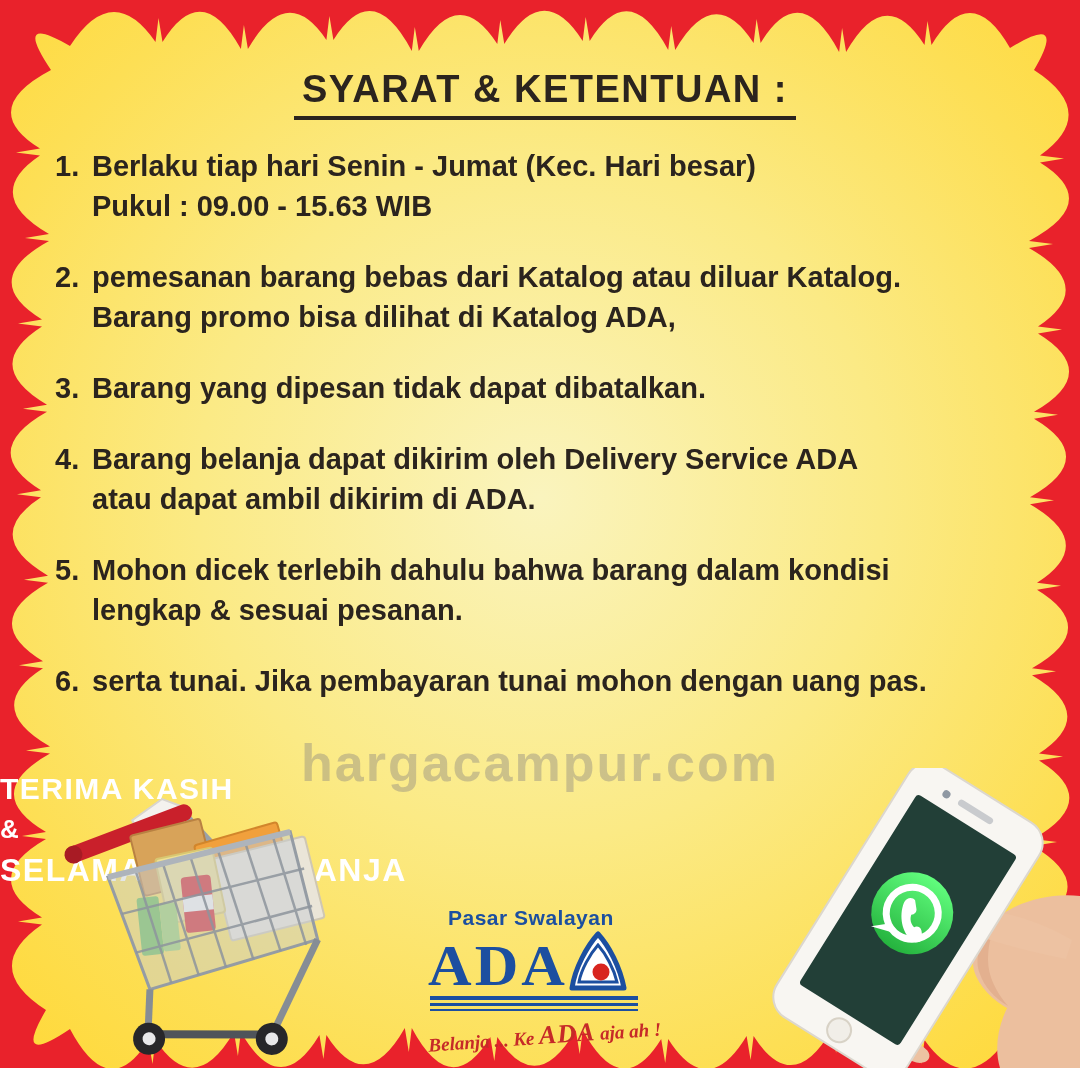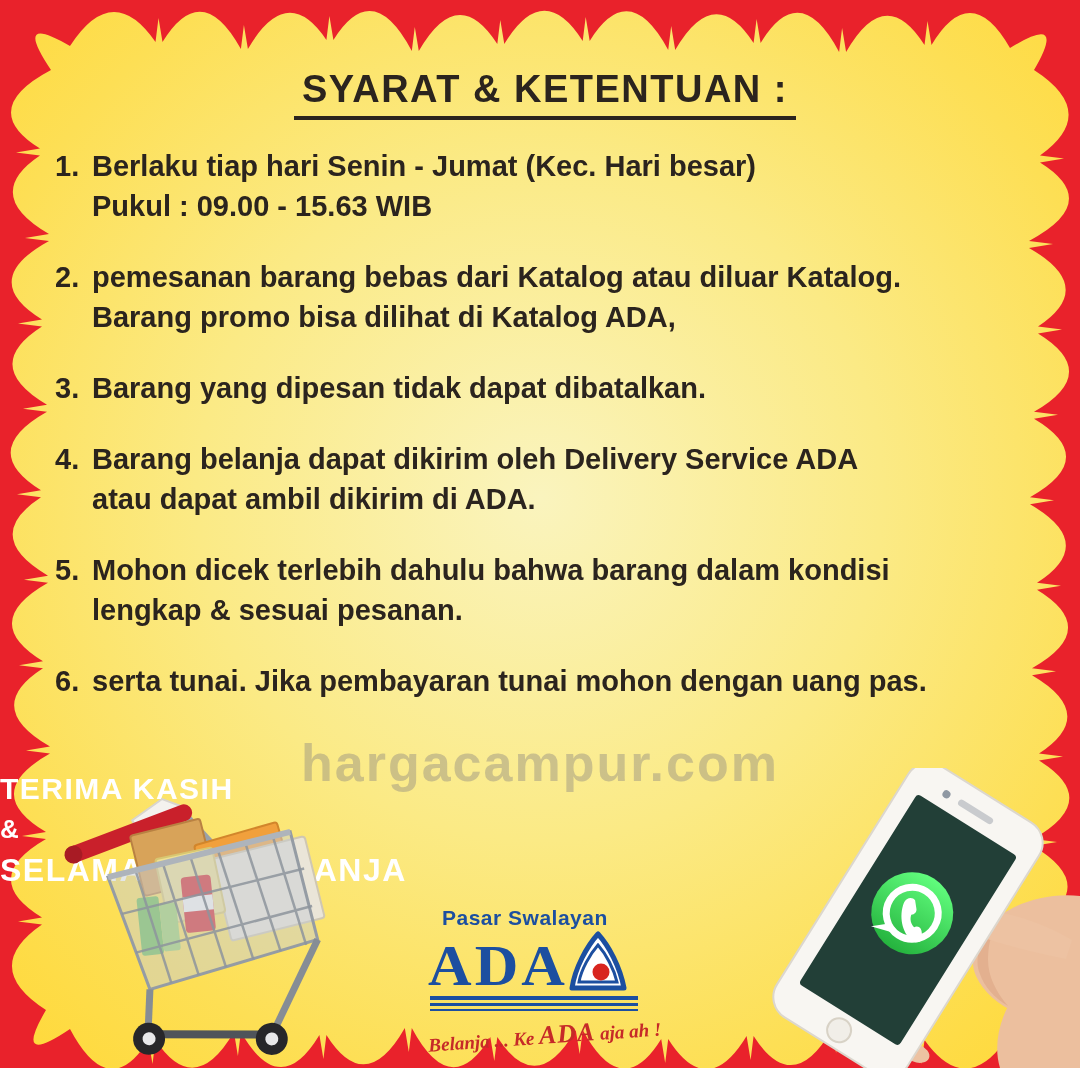--- a/index.html
+++ b/index.html
@@ -14,21 +14,21 @@
   .term .num{position:absolute;left:0;top:0;}
   .watermark{position:absolute;left:0;right:0;top:733px;z-index:3;text-align:center;
     font-size:52px;font-weight:bold;letter-spacing:2px;color:rgba(138,133,128,0.42);}
   .closing{position:absolute;left:0;right:0;top:772px;z-index:4;text-align:left;color:#ffffff;font-weight:bold;}
   .closing .thanks{font-size:30px;letter-spacing:1.5px;}
   .closing .amp{font-size:26px;margin-top:8px;}
   .closing .shop{font-size:32px;margin-top:7px;letter-spacing:1.5px;}
   .cart{position:absolute;left:48px;top:780px;z-index:5;}
   .phone{position:absolute;right:0;bottom:0;z-index:5;}
   .ada{position:absolute;left:428px;top:906px;width:250px;z-index:5;}
-  .ada-sub{color:#1C4FA0;font-size:21px;font-weight:bold;letter-spacing:0.5px;margin-left:14px;}
+  .ada-sub{color:#1C4FA0;font-size:21px;font-weight:bold;letter-spacing:0.5px;margin-left:20px;}
   .ada-row{display:flex;align-items:flex-end;gap:2px;}
   .ada-name{font-family:"Liberation Serif",serif;font-weight:bold;font-size:58px;line-height:0.92;
     color:#1C4FA0;letter-spacing:3px;transform:scaleX(1.04);transform-origin:left;}
   .ada-rules{width:208px;margin-top:4px;margin-left:2px;}
   .ada-rules i{display:block;background:#1C4FA0;margin-bottom:3px;}
   .ada-rules i:nth-child(1){height:4px;}
   .ada-rules i:nth-child(2){height:3px;}
   .ada-rules i:nth-child(3){height:2px;}
   .ada-tag{margin-top:9px;transform:rotate(-4deg);font-family:"Liberation Serif",serif;
     font-style:italic;font-weight:bold;color:#C62A28;font-size:19px;white-space:nowrap;}

